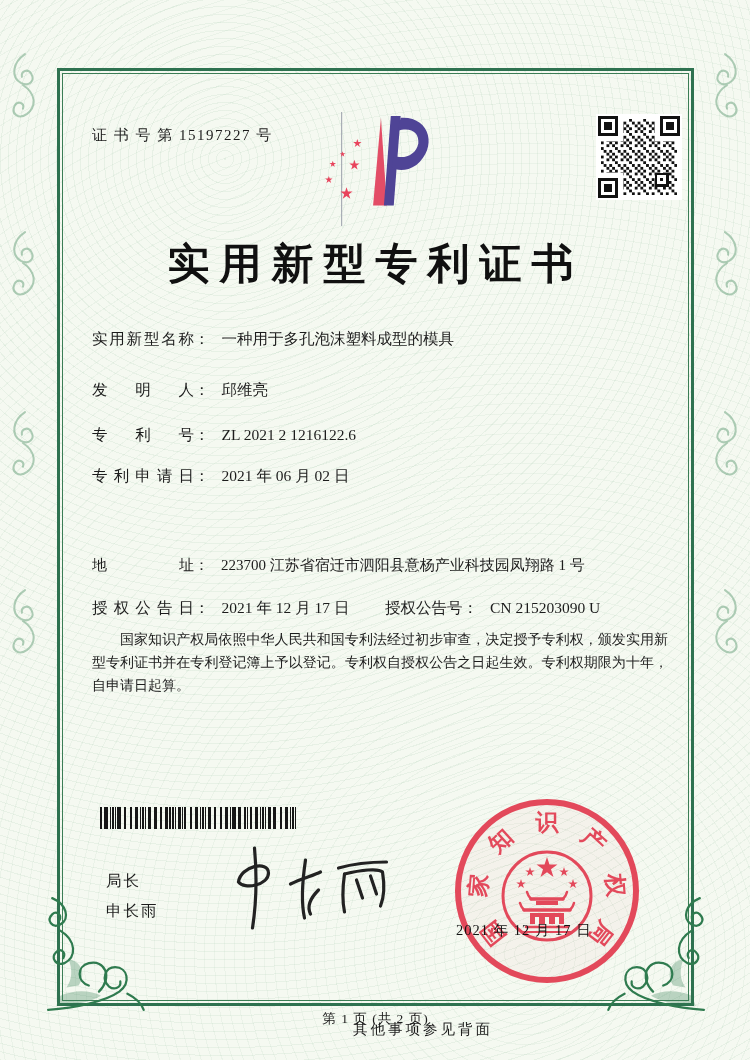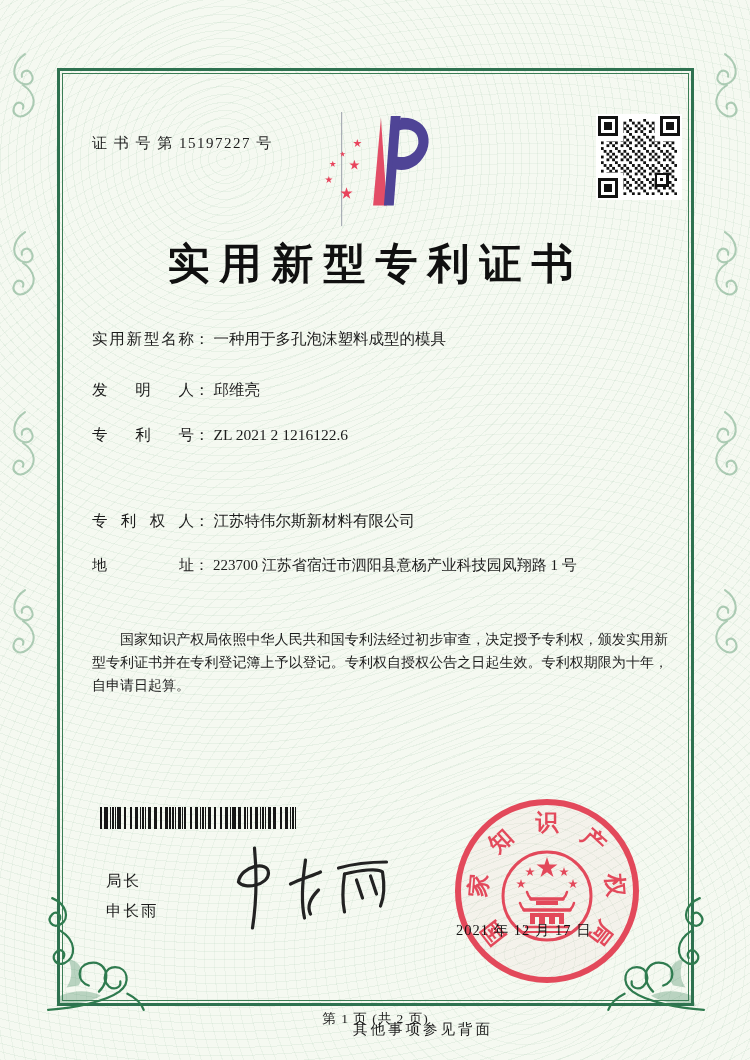--- a/index.html
+++ b/index.html
@@ -25,33 +25,33 @@
   .frame::after{
     content:"";position:absolute;inset:2px;border:1px solid #3b7d55;
   }
   
   .eo{position:absolute;width:38px;height:66px;opacity:.65;}
   .eo.r{transform:scaleX(-1);}
   
   .corner{position:absolute;width:112px;height:122px;}
   .corner.bl{transform:scaleX(-1);}
   
-  .cert-no{position:absolute;left:92px;top:126px;font-size:15px;letter-spacing:1.5px;margin-top:8px;}
+  .cert-no{position:absolute;left:92px;top:126px;font-size:15px;letter-spacing:1.5px;}
   .logo{position:absolute;left:318px;top:108px;width:120px;height:122px;}
   .qr{position:absolute;left:596px;top:114px;width:86px;height:86px;background:#fff;padding:2px;box-sizing:border-box;}
   .qr svg{width:100%;height:100%;}
   .title{
     position:absolute;left:57px;top:236px;width:637px;margin:0;
     text-align:center;font-size:42px;font-weight:700;letter-spacing:10px;color:#101010;
   }
   
   .row{position:absolute;left:92px;font-size:15.5px;white-space:nowrap;}
   .lbl{display:inline-block;width:102px;text-align:justify;text-align-last:justify;}
   .colon{display:inline-block;}
-  .val{margin-left:4px;}
+  .val{margin-left:12px;}
   .row.r-name{top:329px;} .row.r-inv{top:380px;} .row.r-patno{top:425px;}
   .row.r-appd{top:466px;} .row.r-owner{top:511px;} .row.r-addr{top:556px;font-size:15px;}
   .row.r-grant{top:598px;}
   .grant2{position:absolute;left:293px;top:0;white-space:nowrap;}
   .r-grant{width:600px;}
   
   .paras{position:absolute;left:92px;top:628px;width:576px;font-size:14px;line-height:23px;text-align:justify;}
   .paras p{margin:0;text-indent:2em;}
   
   .barcode{
@@ -193,25 +193,31 @@
 
   <div class="row r-name">
     <span class="lbl">实用新型名称</span><span class="colon">：</span><span class="val">一种用于多孔泡沫塑料成型的模具</span>
   </div>
   <div class="row r-inv">
     <span class="lbl">发明人</span><span class="colon">：</span><span class="val">邱维亮</span>
   </div>
   <div class="row r-patno">
     <span class="lbl">专利号</span><span class="colon">：</span><span class="val">ZL 2021 2 1216122.6</span>
   </div>
-  <div class="row r-owner">
-    <span class="lbl">专利权人</span><span class="colon">：</span><span class="val">江苏特伟尔斯新材料有限公司</span>
+  <div class="row r-appd">
+    <span class="lbl">专利申请日</span><span class="colon">：</span><span class="val">2021 年 06 月 02 日</span>
   </div>
   <div class="row r-addr">
     <span class="lbl">地址</span><span class="colon">：</span><span class="val">223700 江苏省宿迁市泗阳县意杨产业科技园凤翔路 1 号</span>
+  </div>
+  <div class="row r-grant">
+    <span class="lbl">授权公告日</span><span class="colon">：</span><span class="val">2021 年 12 月 17 日</span>
+    <span class="grant2">
+      <span>授权公告号</span><span class="colon">：</span><span class="val">CN 215203090 U</span>
+    </span>
   </div>
 
   <div class="paras">
     <p>国家知识产权局依照中华人民共和国专利法经过初步审查，决定授予专利权，颁发实用新型专利证书并在专利登记簿上予以登记。专利权自授权公告之日起生效。专利权期限为十年，自申请日起算。</p>
   </div>
 
   <div class="barcode"></div>
 
   <div class="director">
     <div>局长</div>

